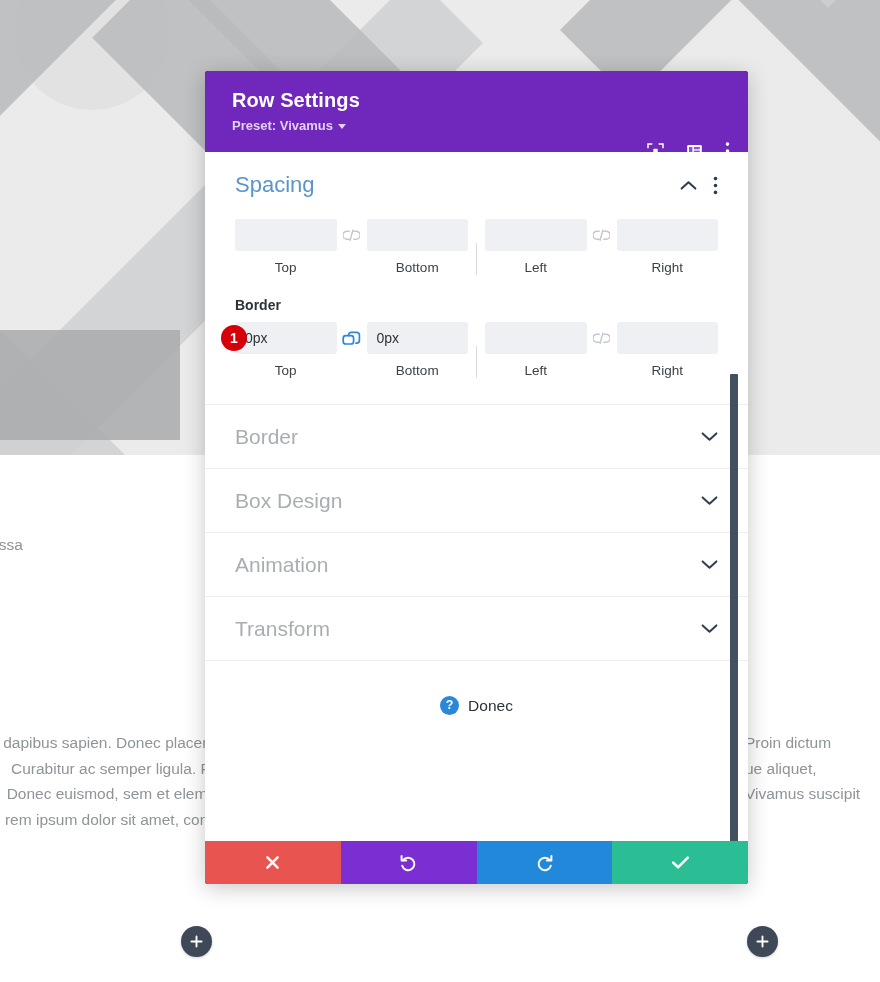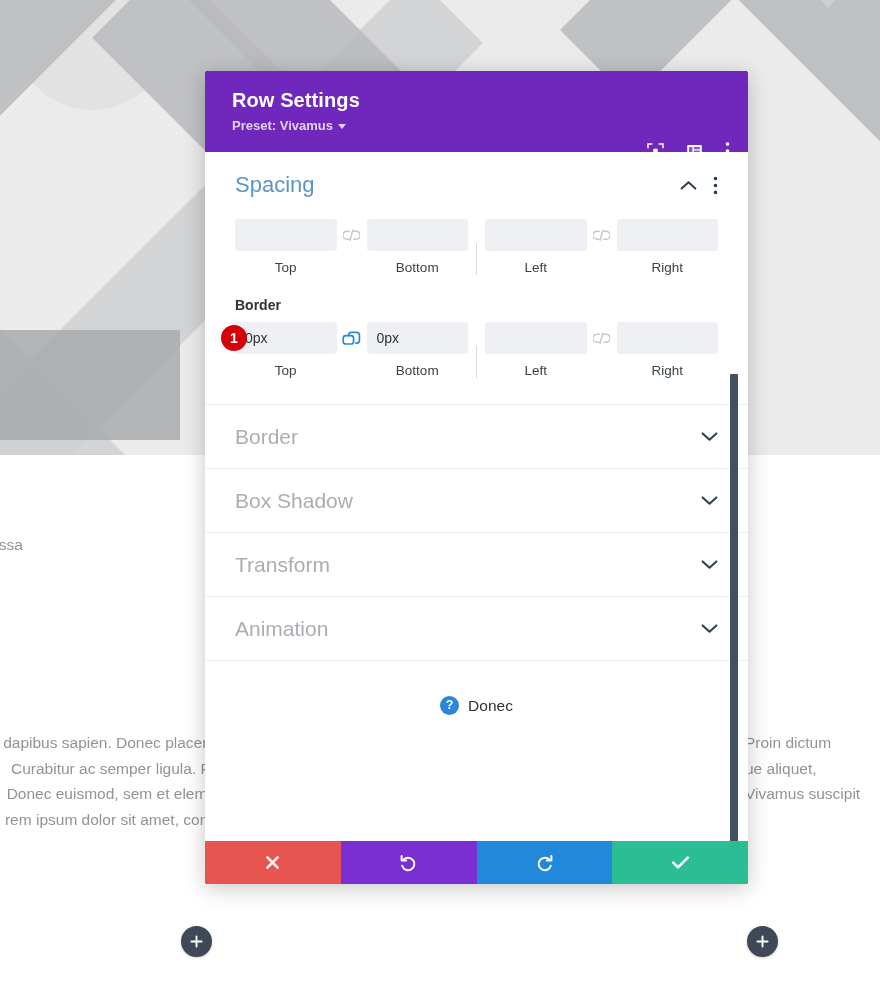--- a/index.html
+++ b/index.html
@@ -539,47 +539,47 @@
       <div class="section">
         <div class="section-title">Border</div>
         <span style="line-height:0;">
           <svg width="17" height="11" viewBox="0 0 17 11">
             <path d="M1.6 2.4 8.5 8.8l6.9-6.4" stroke="#2c3e50" stroke-width="2" fill="none" stroke-linecap="round" stroke-linejoin="round"></path>
           </svg>
         </span>
       </div>
 
       <div class="section">
-        <div class="section-title">Box Shadow</div>
+        <div class="section-title">Box Design</div>
         <span style="line-height:0;">
           <svg width="17" height="11" viewBox="0 0 17 11">
             <path d="M1.6 2.4 8.5 8.8l6.9-6.4" stroke="#2c3e50" stroke-width="2" fill="none" stroke-linecap="round" stroke-linejoin="round"></path>
           </svg>
         </span>
       </div>
 
+
+      <div class="section">
+        <div class="section-title">Animation</div>
+        <span style="line-height:0;">
+          <svg width="17" height="11" viewBox="0 0 17 11">
+            <path d="M1.6 2.4 8.5 8.8l6.9-6.4" stroke="#2c3e50" stroke-width="2" fill="none" stroke-linecap="round" stroke-linejoin="round"></path>
+          </svg>
+        </span>
+      </div>
 
       <div class="section">
         <div class="section-title">Transform</div>
         <span style="line-height:0;">
           <svg width="17" height="11" viewBox="0 0 17 11">
             <path d="M1.6 2.4 8.5 8.8l6.9-6.4" stroke="#2c3e50" stroke-width="2" fill="none" stroke-linecap="round" stroke-linejoin="round"></path>
           </svg>
         </span>
       </div>
 
-      <div class="section">
-        <div class="section-title">Animation</div>
-        <span style="line-height:0;">
-          <svg width="17" height="11" viewBox="0 0 17 11">
-            <path d="M1.6 2.4 8.5 8.8l6.9-6.4" stroke="#2c3e50" stroke-width="2" fill="none" stroke-linecap="round" stroke-linejoin="round"></path>
-          </svg>
-        </span>
-      </div>
-
       <div class="help-row">
         <div class="help-icon">?</div>
         <div class="help-label">Donec</div>
       </div>
     </div>
 
     <div class="modal-footer">
       <div class="foot-btn cancel">
         <svg width="17" height="17" viewBox="0 0 17 17">
           <path d="M3.4 3.4 13.6 13.6M13.6 3.4 3.4 13.6" stroke="#fff" stroke-width="2.6" stroke-linecap="round"></path>

